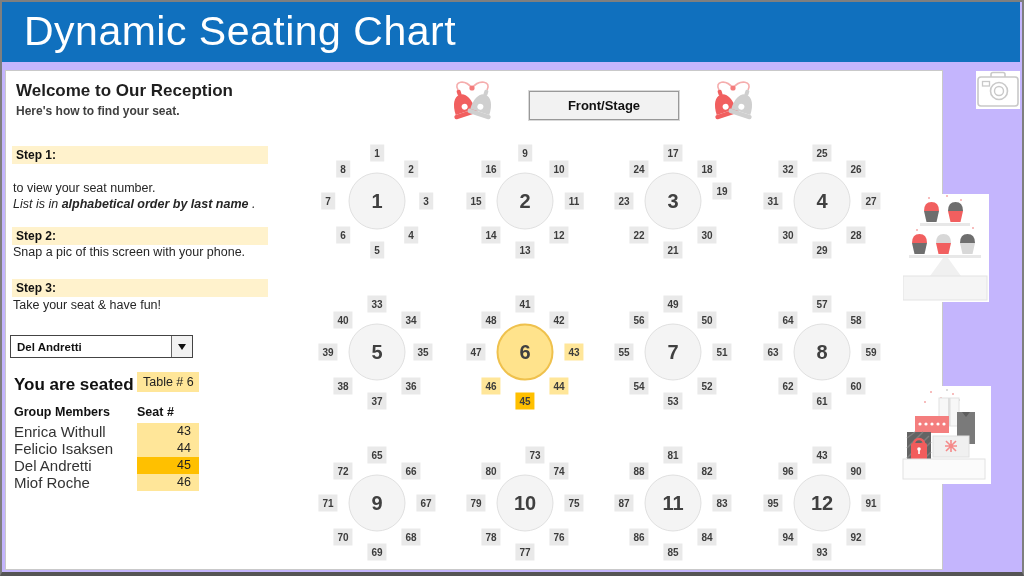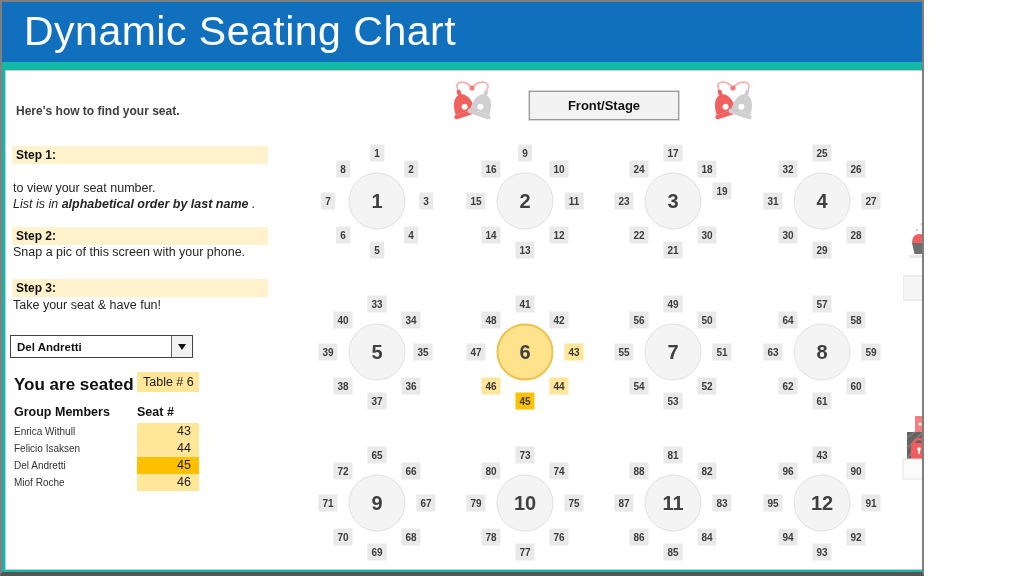--- a/index.html
+++ b/index.html
@@ -1,18 +1,18 @@
 <!DOCTYPE html>
 <html><head>
 <meta charset="utf-8">
 <style>
   * { margin:0; padding:0; box-sizing:border-box; }
   html,body { width:1024px; height:576px; font-family:"Liberation Sans", sans-serif; }
   #page {
-    position:relative; width:924px; height:576px; background:#14b8a6;
+    position:relative; width:1024px; height:576px; background:#c4b5fd;
     border:2px solid #7f7f7f; border-bottom:4px solid #555; overflow:hidden;
   }
   
   .banner { position:absolute; left:0; top:0; width:1018px; height:60px; background:#1070BE; }
   .banner h1 { color:#fff; font-size:41px; font-weight:400; line-height:58px; padding-left:22px; letter-spacing:0.5px; }
   
   .panel { position:absolute; left:3px; top:68px; width:938px; height:500px; border:1px solid #c9c9c9; background:#fff; }
   
   .abs { position:absolute; }
   .welcome-title { left:14px; top:79px; font-size:17px; font-weight:600; color:#1f1f1f; }
@@ -24,21 +24,21 @@
   .dropdown { left:8px; top:333px; width:183px; height:23px; border:1px solid #444; background:#fff; display:flex; align-items:center; }
   .dropdown .val { flex:1; font-size:11.5px; font-weight:700; color:#111; padding-left:6px; }
   .dropdown .btn { width:21px; height:21px; background:#f2f2f2; border-left:1px solid #666; display:flex; align-items:center; justify-content:center; }
   .dropdown .arrow { width:0; height:0; border-left:4px solid transparent; border-right:4px solid transparent; border-top:6px solid #111; }
   .seated-label { left:12px; top:373px; font-size:17px; font-weight:700; color:#111; }
   .seated-value { left:135px; top:370px; width:62px; height:20px; background:#FFE699; font-size:12.5px; color:#222; padding:3px 0 0 6px; }
   .group-hdr { left:12px; top:403px; font-size:12.5px; font-weight:700; color:#111; }
   .seat-hdr { left:135px; top:403px; font-size:12.5px; font-weight:700; color:#111; }
   #group-rows { left:12px; top:421px; width:185px; display:flex; flex-direction:column; }
   .member-row { display:flex; justify-content:space-between; height:17px; align-items:center; }
-  .member-name { font-size:10px; color:#333; }
+  .member-name { font-size:15px; color:#333; }
   .member-seat { width:62px; height:17px; background:#FFE699; font-size:12.5px; color:#222; text-align:right; padding:1px 8px 0 0; }
   .member-seat.sel { background:#FFC000; }
   
   .stage { left:527px; top:89px; width:150px; height:29px; background:#f2f2f2; border:1px solid #999;
            box-shadow:0 0 0 1px #d9d9d9; display:flex; align-items:center; justify-content:center;
            font-size:13px; font-weight:700; color:#111; }
   
   #tables { position:absolute; left:0; top:0; width:1024px; height:576px; }
   .table-group { position:absolute; width:148px; height:148px; }
   .table-circle { position:absolute; left:74px; top:74px; transform:translate(-50%,-50%); width:57px; height:57px;
@@ -56,20 +56,21 @@
 <body>
 
 <div id="page">
 
   <div class="banner">
     <h1>Dynamic Seating Chart</h1>
   </div>
 
   <div class="panel"></div>
 
+  <div class="abs welcome-title">Welcome to Our Reception</div>
   <div class="abs welcome-sub">Here's how to find your seat.</div>
 
   <div class="abs step-label" style="top:144px">Step 1:</div>
   <div class="abs step-text" style="top:179px">to view your seat number.</div>
   <div class="abs step-text note" style="top:195px">
     <span>List is in </span><b>alphabetical order by last name</b><span> .</span>
   </div>
 
   <div class="abs step-label" style="top:225px">Step 2:</div>
   <div class="abs step-text" style="top:243px">Snap a pic of this screen with your phone.</div>
@@ -329,21 +330,21 @@
         <div class="seat-chip" style="left: 108px; top: 42px;">66</div>
         <div class="seat-chip" style="left: 123px; top: 74px;">67</div>
         <div class="seat-chip" style="left: 108px; top: 108px;">68</div>
         <div class="seat-chip" style="left: 74px; top: 123px;">69</div>
         <div class="seat-chip" style="left: 40px; top: 108px;">70</div>
         <div class="seat-chip" style="left: 25px; top: 74px;">71</div>
         <div class="seat-chip" style="left: 40px; top: 42px;">72</div>
       </div>
       <div class="table-group" style="left: 449px; top: 427px;">
         <div class="table-circle">10</div>
-        <div class="seat-chip" style="left: 74px; top: 26px;">73</div>
+        <div class="seat-chip" style="left: 84px; top: 26px;">73</div>
         <div class="seat-chip" style="left: 108px; top: 42px;">74</div>
         <div class="seat-chip" style="left: 123px; top: 74px;">75</div>
         <div class="seat-chip" style="left: 108px; top: 108px;">76</div>
         <div class="seat-chip" style="left: 74px; top: 123px;">77</div>
         <div class="seat-chip" style="left: 40px; top: 108px;">78</div>
         <div class="seat-chip" style="left: 25px; top: 74px;">79</div>
         <div class="seat-chip" style="left: 40px; top: 42px;">80</div>
       </div>
       <div class="table-group" style="left: 597px; top: 427px;">
         <div class="table-circle">11</div>

